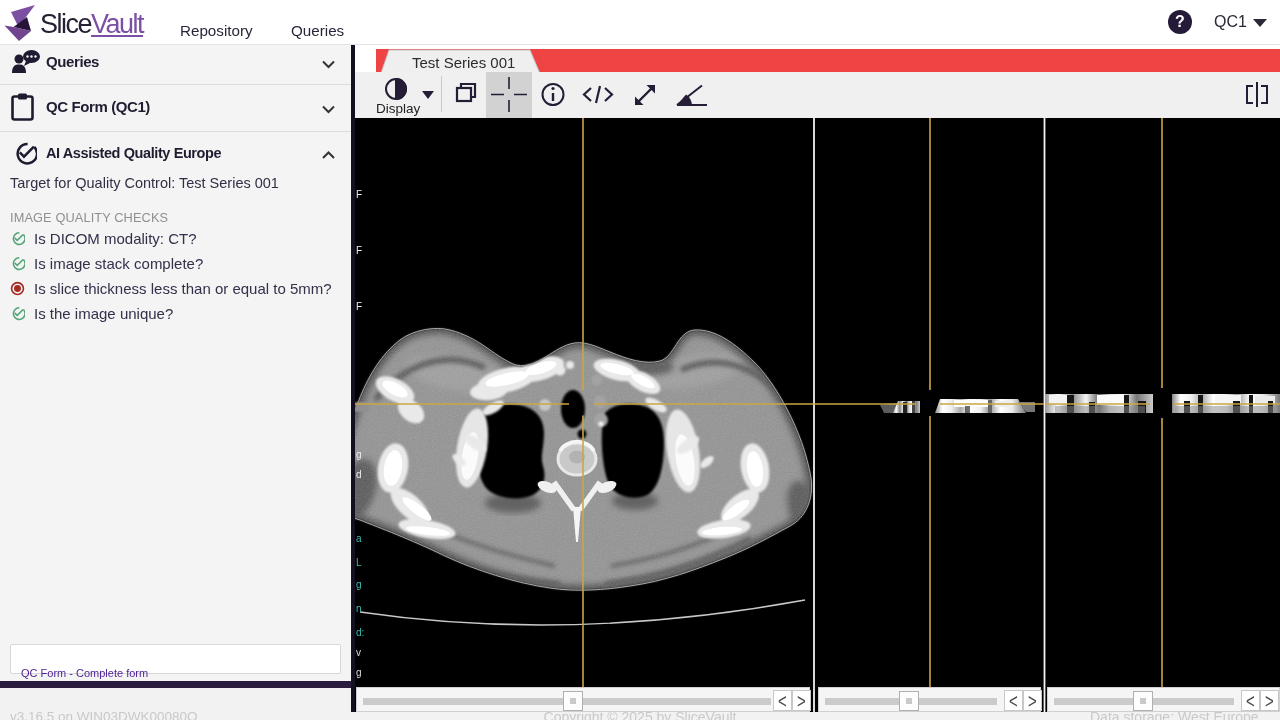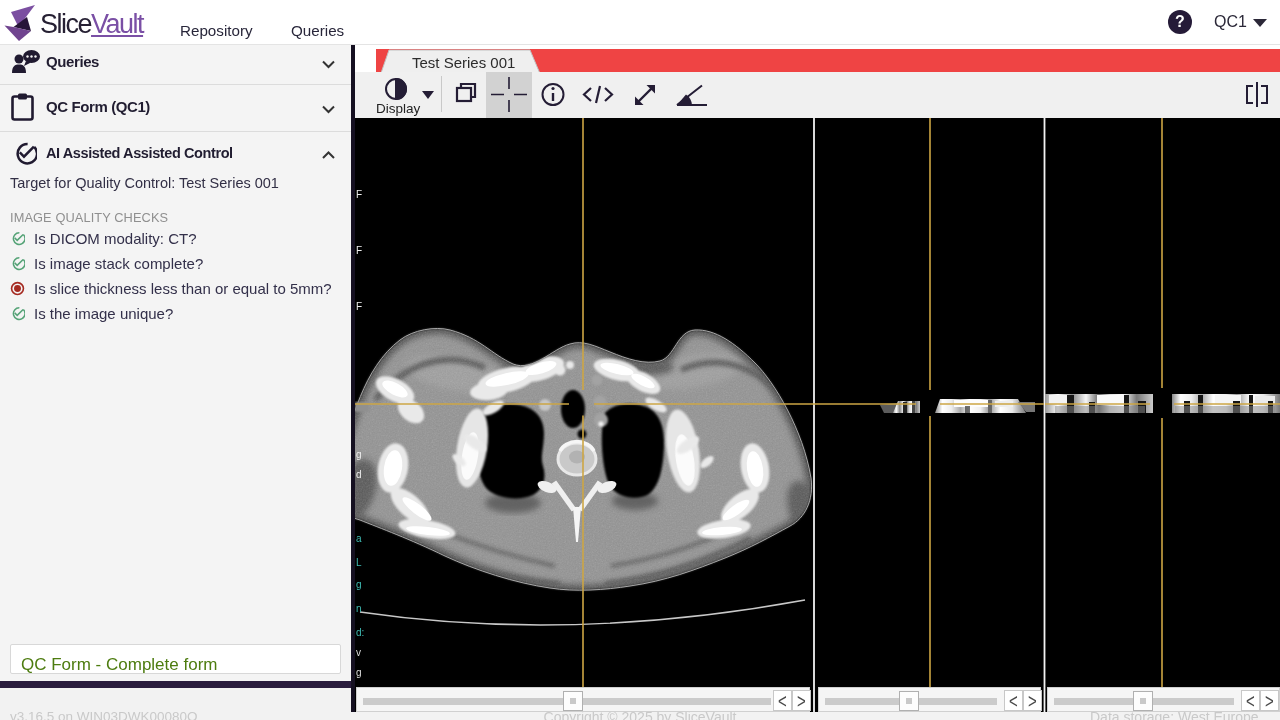--- a/index.html
+++ b/index.html
@@ -16,21 +16,21 @@
 .sep { position:absolute; left:0; width:351px; height:1px; background:#dcdcdc; }
 .acc-title { position:absolute; left:46px; font-size:15px; font-weight:bold; letter-spacing:-0.4px; color:#211d31; }
 .sb-text { position:absolute; left:10px; font-size:14.5px; color:#322f45; }
 .chev { position:absolute; left:321px; width:15px; height:15px; }
 .chk-text { position:absolute; left:34px; font-size:15px; color:#33304a; }
 #darkstrip { position:absolute; left:351px; top:45px; width:4px; height:667px; background:#151021; z-index:21; }
 #purplebar { position:absolute; left:0; top:681px; width:351px; height:7px; background:#2a1c3d; z-index:21; }
 #footer { position:absolute; left:0; top:688px; width:1280px; height:32px; background:#f2f2f2; z-index:1; }
 .ftext { position:absolute; top:709px; font-size:13.5px; color:#c9c9c9; z-index:5; }
 #qcbtn { position:absolute; left:10px; top:644px; width:331px; height:30px; background:#fff; border:1px solid #d8d8d8; border-radius:2px; }
-#qcbtn span { position:absolute; left:10px; top:10px; font-size:17px; color:#4d7c0f; }
+#qcbtn span { position:absolute; left:10px; top:22px; font-size:11px; color:#4c1d95; }
 #viewer { position:absolute; left:355px; top:45px; width:925px; height:667px; background:#fff; z-index:10; }
 #tabrow { position:absolute; left:0; top:4px; width:925px; height:27px; background:#ef4444;margin-left:21px; }
 #toolbar { position:absolute; left:0; top:27px; width:925px; height:46px; background:#f0f0f0; }
 #canvas { position:absolute; left:0; top:73px; width:925px; height:594px; background:#000; }
 .sbpanel { position:absolute; top:569px; height:25px; background:#f5f5f5; border:1px solid #d0d0d0; }
 .track { position:absolute; top:10px; height:7px; background:#cbcbcb; }
 .thumb { position:absolute; top:3px; width:20px; height:20px; background:#fdfdfd; border:1px solid #b0b0b0; }
 .thumb::after { content:""; position:absolute; left:6px; top:6px; width:6px; height:6px; background:#c9c9c9; }
 .sbtn { position:absolute; top:2px; width:19px; height:21px; background:#fff; border:1px solid #c8c8c8; color:#4a4a4a; font-size:15px; font-weight:normal; text-align:center; line-height:20px; }
 </style>
@@ -77,21 +77,21 @@
   <div class="acc-title" style="top:53px">QC Form (QC1)</div>
   <svg class="chev" style="top:57px" viewBox="0 0 15 15">
       <path d="M 2,4.5 L 7.5,10 L 13,4.5" stroke="#333" stroke-width="2" fill="none"></path>
     </svg>
   <div class="sep" style="top:86px"></div>
 
   <svg class="abs" style="left:12px;top:96px" width="25" height="25" viewBox="0 0 24 24">
     <path d="M 21.3,5.6 A 9.3,9.3 0 1 1 15,2.9" fill="none" stroke="#201a30" stroke-width="2.4"></path>
     <path d="M 7.5,11 L 11.5,15 L 21,5.5" fill="none" stroke="#201a30" stroke-width="2.4"></path>
   </svg>
-  <div class="acc-title" style="top:100px;font-size:14.5px">AI Assisted Assisted Control</div>
+  <div class="acc-title" style="top:100px;font-size:14.5px">AI Assisted Quality Europe</div>
   <svg class="chev" style="top:103px" viewBox="0 0 15 15">
       <path d="M 2,10 L 7.5,4.5 L 13,10" stroke="#333" stroke-width="2" fill="none"></path>
     </svg>
   <div class="sb-text" style="top:130px">Target for Quality Control: Test Series 001</div>
   <div class="sb-text" style="top:165px;color:#8f8f8f;font-size:12.8px;letter-spacing:0.1px">IMAGE QUALITY CHECKS</div>
 
   <svg class="abs" style="left:10px;top:186px" width="15" height="15" viewBox="0 0 24 24">
     <path d="M 21.3,5.6 A 9.3,9.3 0 1 1 15,2.9" fill="none" stroke="#55a377" stroke-width="2.4"></path>
     <path d="M 7.5,11 L 11.5,15 L 21,5.5" fill="none" stroke="#55a377" stroke-width="2.4"></path>
   </svg>

